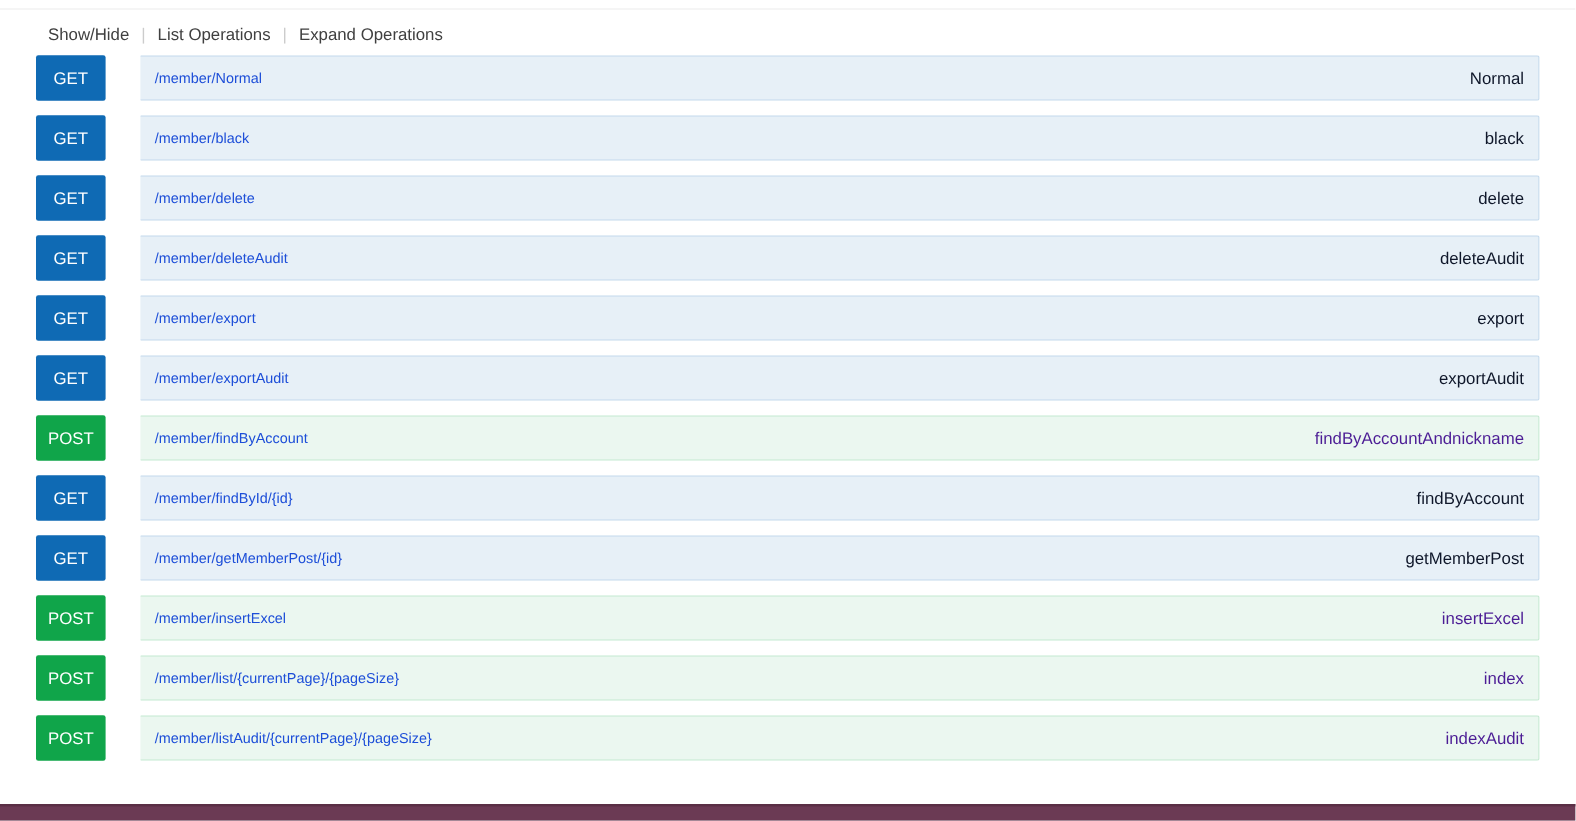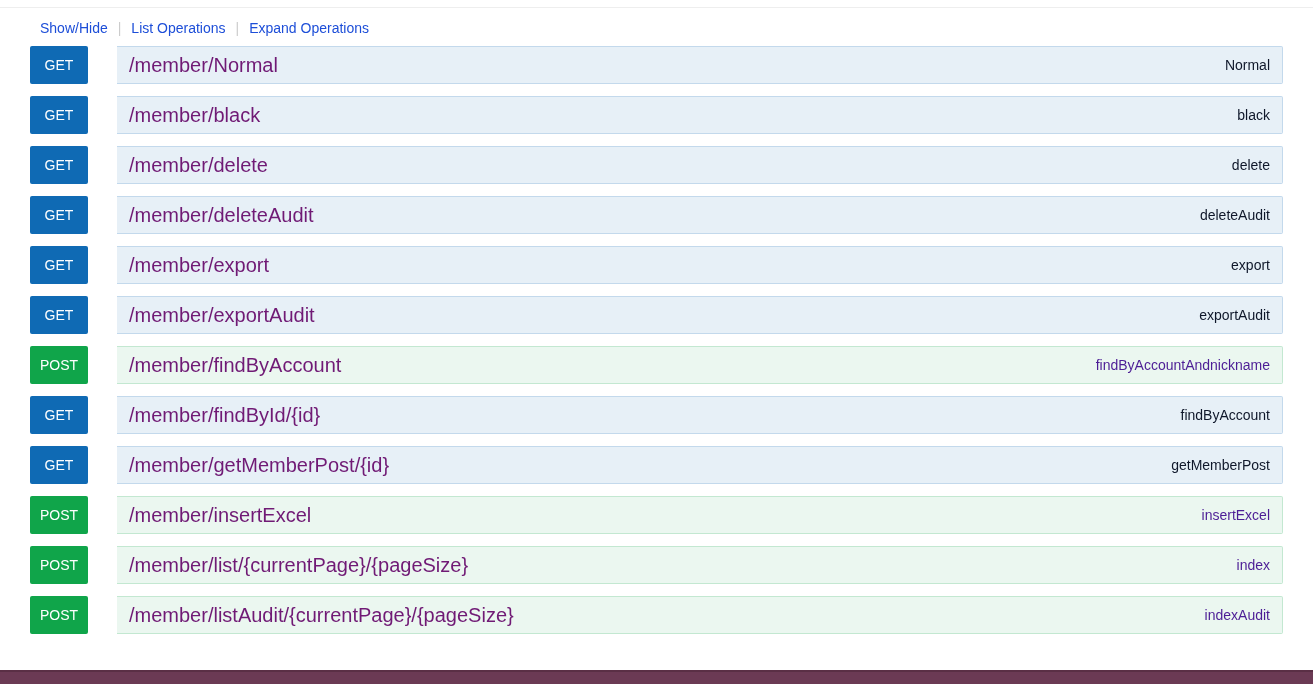--- a/index.html
+++ b/index.html
@@ -42,21 +42,21 @@
     color: #9a9a9a;
     cursor: pointer;
   }
   .tag-links {
     font-size: 14px;
     color: #555;
     display: flex;
     align-items: center;
   }
   .tag-links a {
-    color: #1d4ed8;
+    color: #404040;
     text-decoration: none;
     padding: 0 10px;
     cursor: pointer;
   }
   .tag-links .sep {
     color: #ccc;
   }
   .ops {
     margin-top: 4px;
   }
@@ -83,22 +83,22 @@
     display: flex;
     align-items: center;
     justify-content: space-between;
     padding: 0 12px;
     border: 1px solid;
     border-left: none;
     border-radius: 0 2px 2px 0;
     cursor: pointer;
   }
   .path {
-    font-size: 20px;
-    color: #701a75;
+    font-size: 12px;
+    color: #1d4ed8;
   }
   .summary {
     font-size: 14px;
   }
   
   .op.get .method { background: #0f6ab4; }
   .op.get .path-summary {
     background: #e7f0f7;
     border-color: #c3d9ec;
   }

